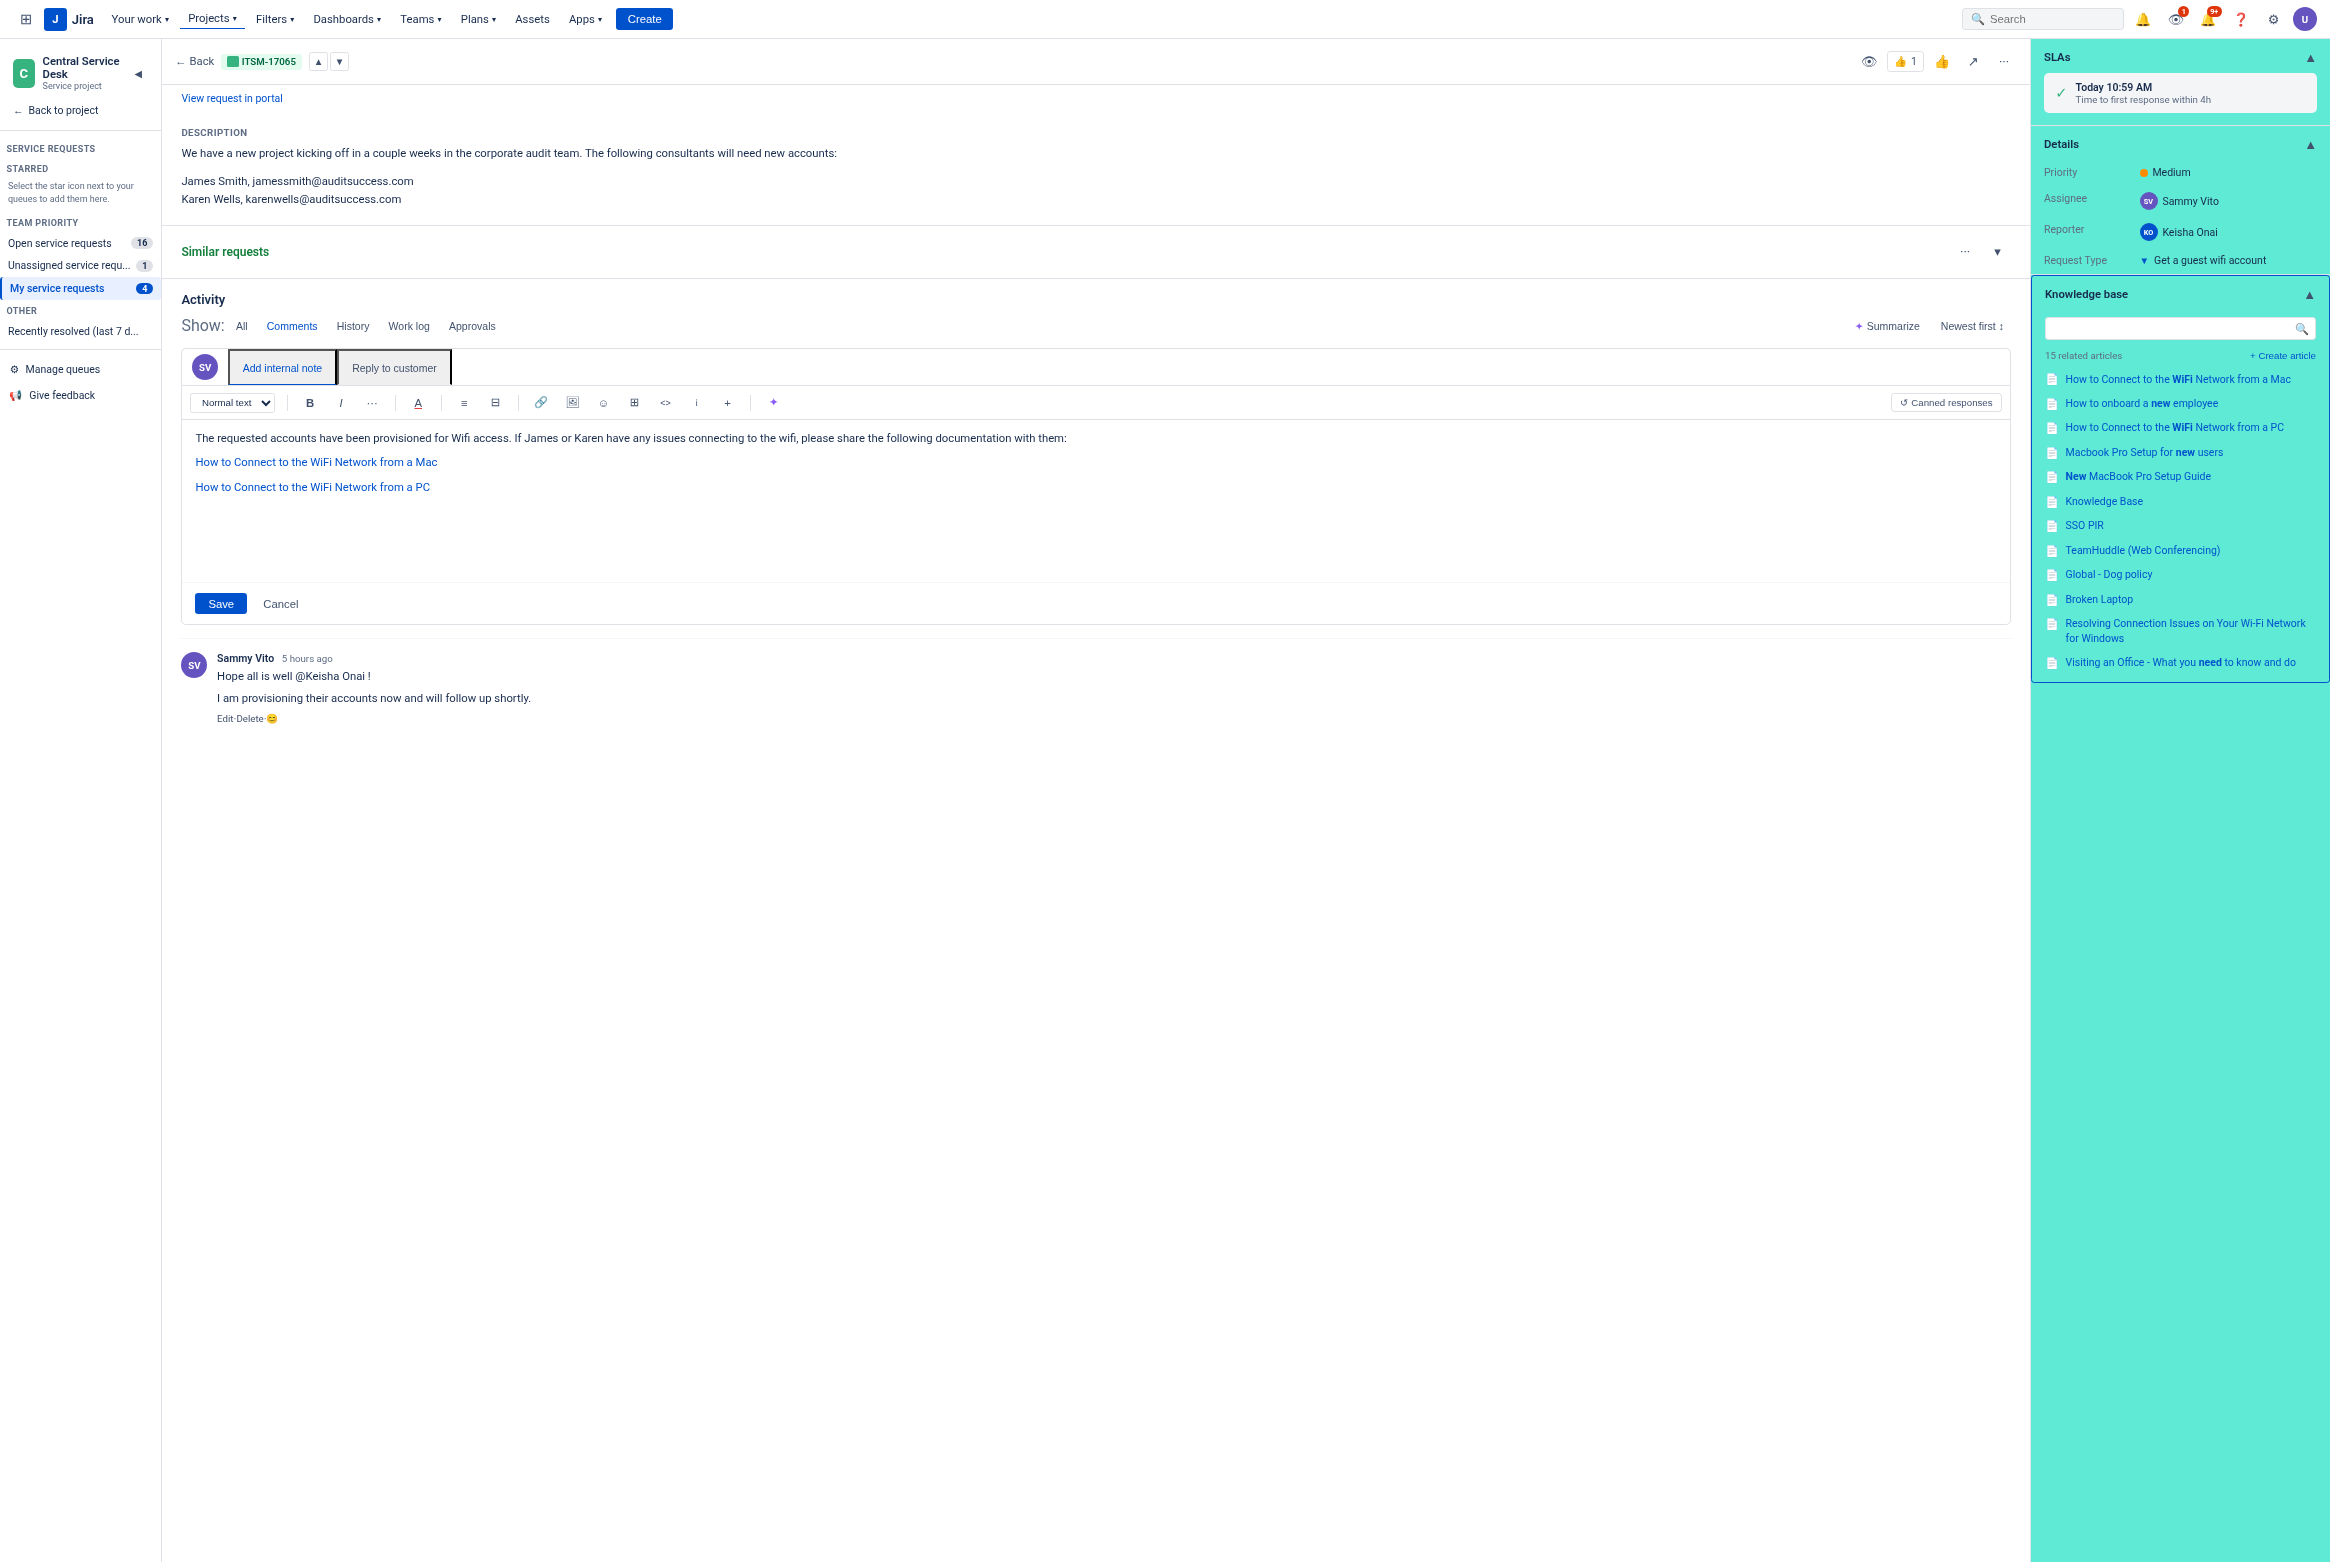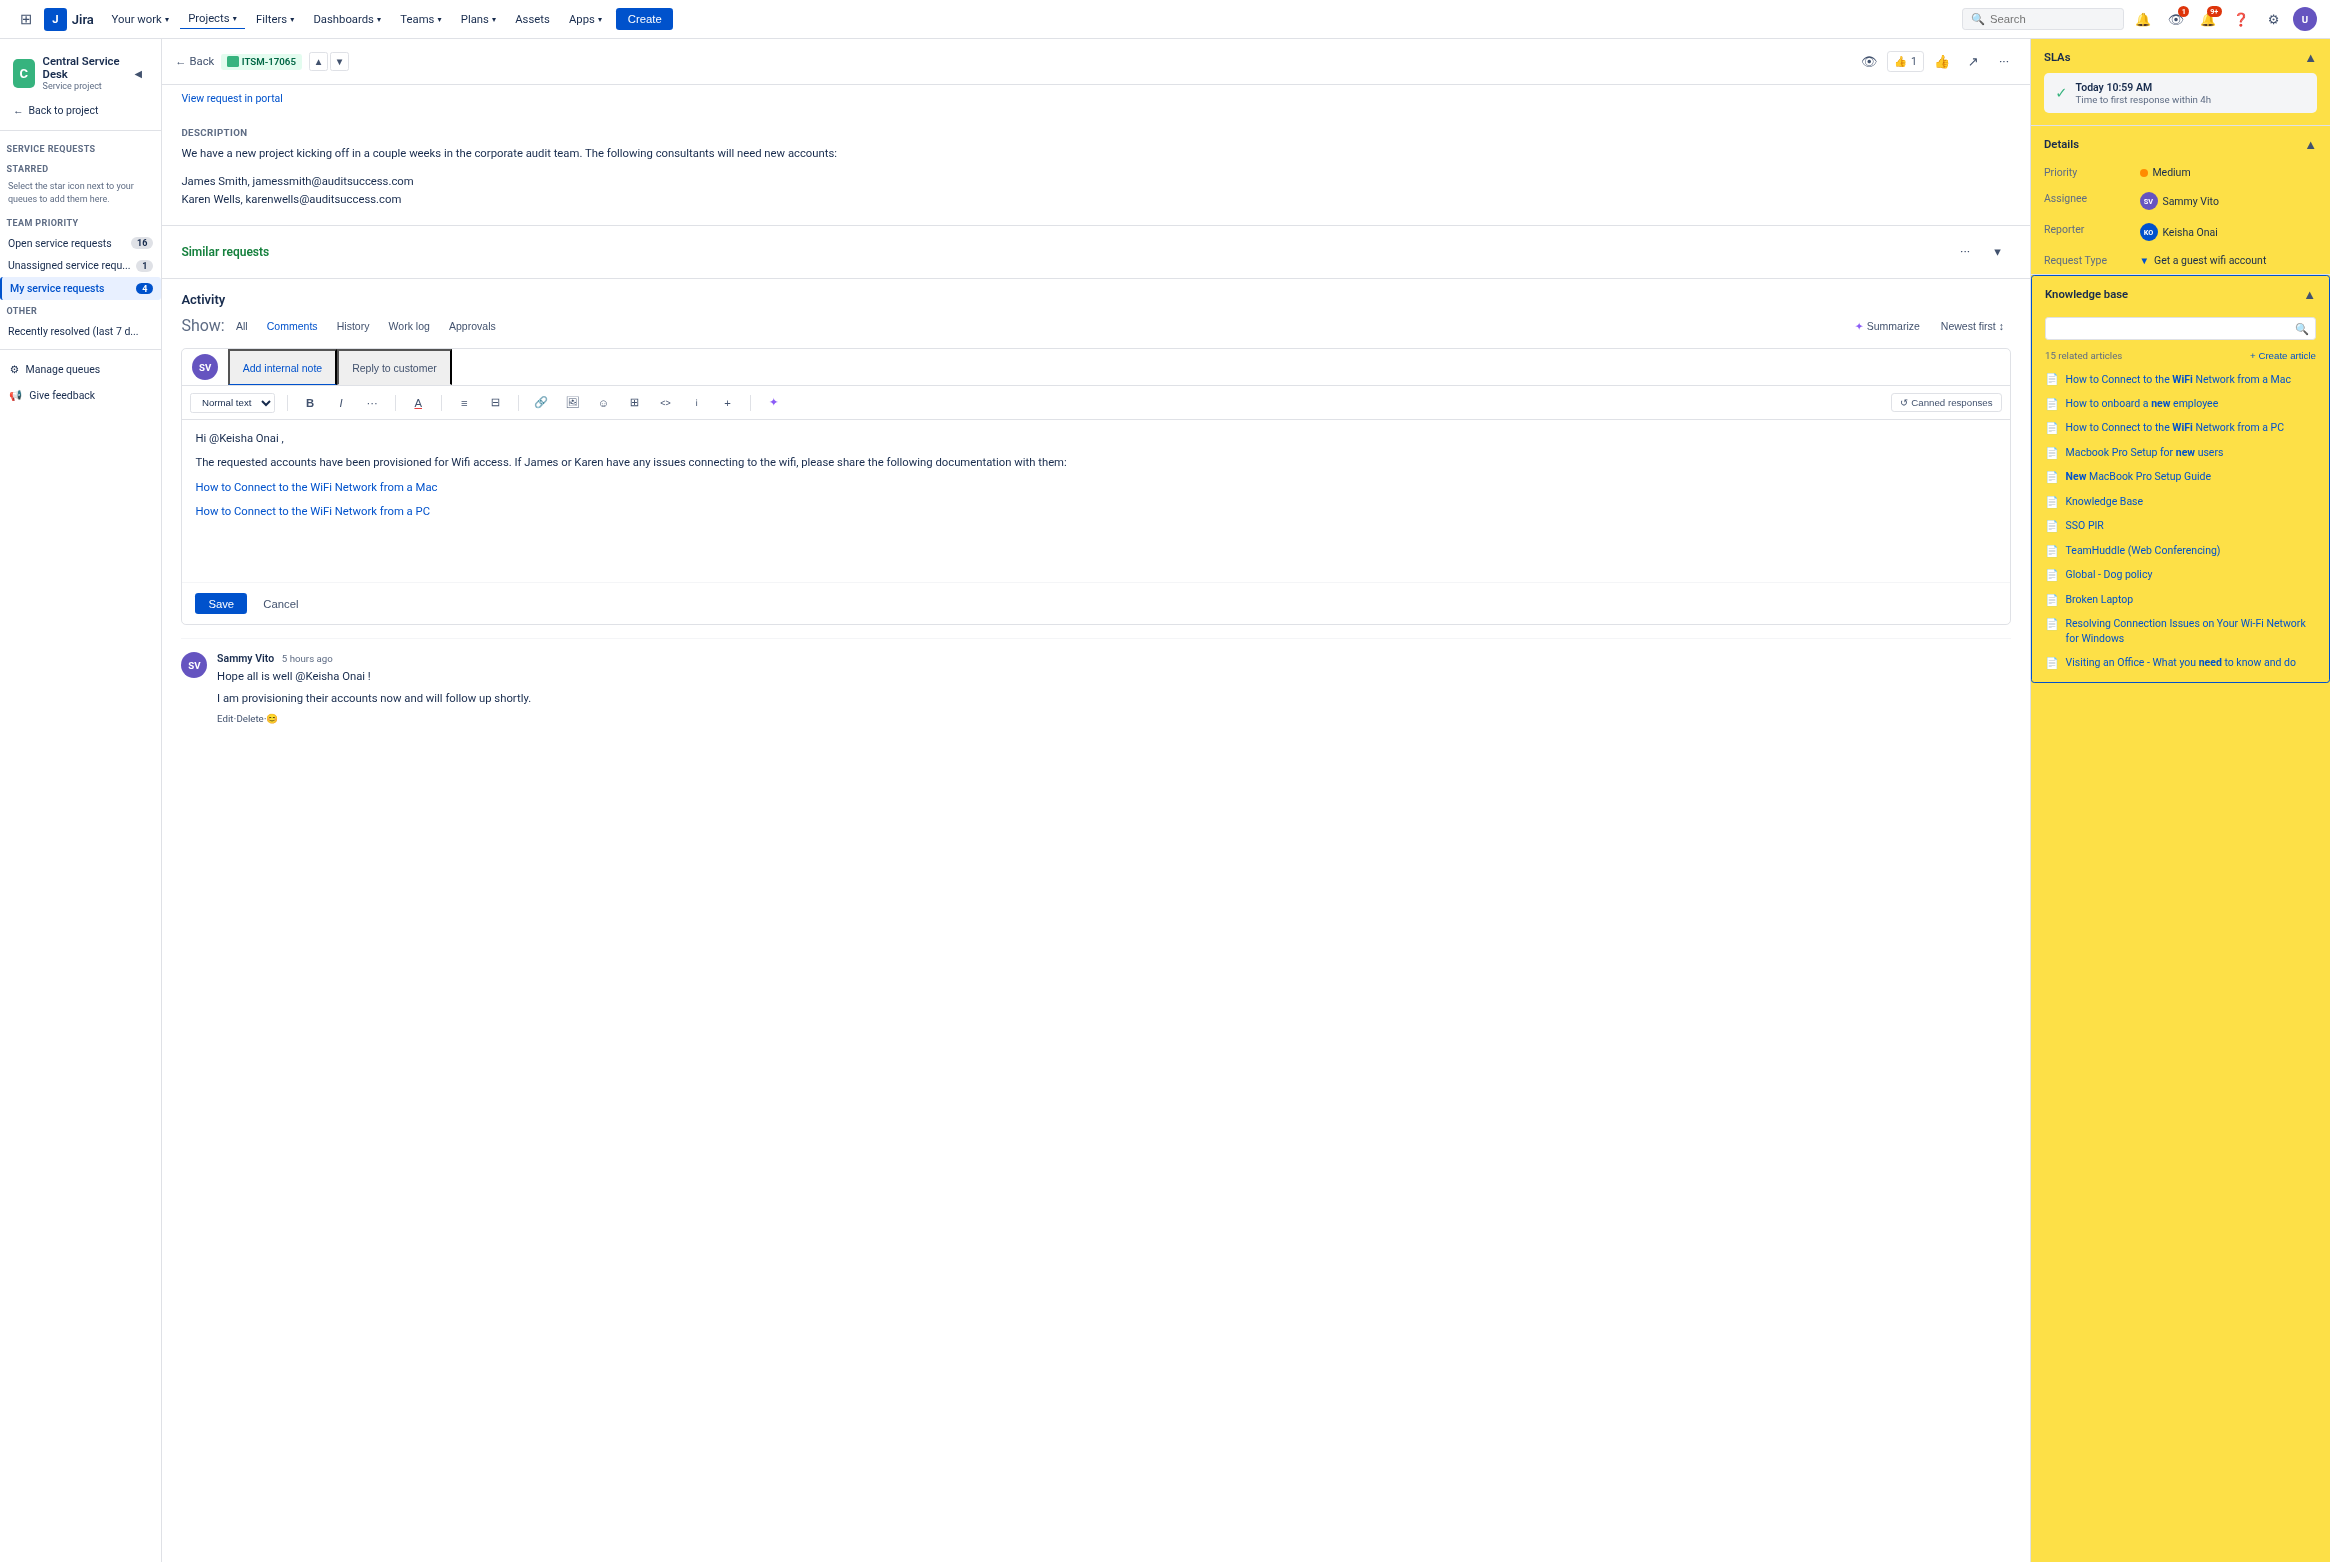--- a/index.html
+++ b/index.html
@@ -39,21 +39,21 @@
     .sidebar-item .count { background: #dfe1e6; border-radius: 8px; padding: 0.8px 5.7px; font-size: 9px; font-weight: bold; color: #172b4d; }
     .sidebar-item.active .count { background: #0052cc; color: white; }
     .sidebar-back-btn { display: flex; align-items: center; gap: 4.9px; padding: 6.5px 13px; font-size: 10.5px; color: #172b4d; cursor: pointer; }
     .sidebar-divider { border: none; border-top: 0.8px solid #dfe1e6; margin: 6.5px 0; }
     .sidebar-footer-item { display: flex; align-items: center; gap: 6.5px; padding: 6.5px 9.7px; font-size: 10.5px; color: #172b4d; cursor: pointer; border-radius: 3.2px; }
     .sidebar-starred-text { font-size: 9px; color: #5e6c84; padding: 3.2px 8px 6.5px; line-height: 1.4; }
 
     
     .main-content { flex: 1; display: flex; overflow: hidden; }
     .ticket-area { flex: 1; overflow-y: auto; padding: 0; }
-    .right-panel { width: 300px; min-width: 300px; border-left: 0.8px solid #dfe1e6; overflow-y: auto; background: #fde047; }
+    .right-panel { width: 300px; min-width: 300px; border-left: 0.8px solid #dfe1e6; overflow-y: auto; background: #5eead4; }
 
     
     .ticket-header-bar { display: flex; align-items: center; gap: 6.5px; padding: 9.7px 13px; border-bottom: 0.8px solid #dfe1e6; }
     .back-btn { display: flex; align-items: center; gap: 3.2px; font-size: 11.3px; color: #42526e; cursor: pointer; }
     .ticket-id-badge { background: #e3fcef; color: #006644; padding: 2.4px 6.5px; border-radius: 2.4px; font-size: 9.7px; font-weight: 600; display: flex; align-items: center; gap: 3.2px; }
     .ticket-id-icon { width: 11.3px; height: 11.3px; background: #36b37e; border-radius: 1.6px; display: inline-block; }
     .nav-arrows { display: flex; gap: 1.6px; }
     .arrow-btn { width: 19.4px; height: 19.4px; border: 0.8px solid #dfe1e6; border-radius: 2.4px; display: flex; align-items: center; justify-content: center; cursor: pointer; font-size: 9.7px; color: #42526e; background: white; }
     .ticket-actions-right { margin-left: auto; display: flex; align-items: center; gap: 4.9px; }
     .ticket-action-icon { width: 26px; height: 26px; display: flex; align-items: center; justify-content: center; cursor: pointer; color: #42526e; font-size: 13px; border-radius: 3.2px; }
@@ -374,21 +374,20 @@
                 <span style="color:#8b5cf6;">✦</span>
               </button>
             <button class="canned-btn">
               <span>↺</span>
               <span>Canned responses</span>
             </button>
           </div>
 
           <div class="editor-body">
             <div class="editor-content">
-              <p>Hi @Keisha Onai ,</p>
               <p>The requested accounts have been provisioned for Wifi access. If James or Karen have any issues connecting to the wifi, please share the following documentation with them:</p>
               <p style="margin-top:6.5px;">
                 <a class="editor-link">How to Connect to the WiFi Network from a Mac</a>
               </p>
               <p>
                 <a class="editor-link">How to Connect to the WiFi Network from a PC</a>
               </p>
             </div>
           </div>
 

